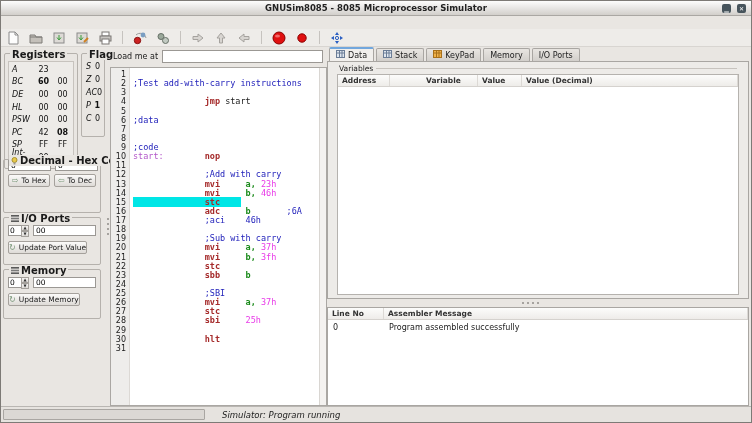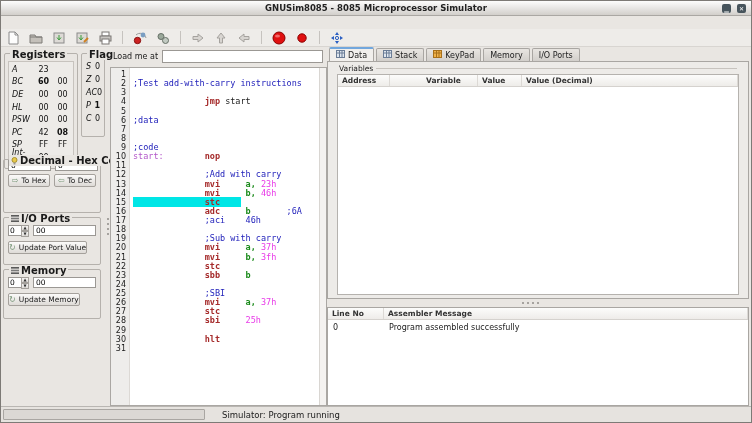--- a/index.html
+++ b/index.html
@@ -110,21 +110,21 @@
   .messages { position:absolute; top:260px; left:0; right:0; bottom:0; border:1px solid #a9a6a2;
     background:#fff; display:flex; flex-direction:column; }
   .mrow { display:flex; padding-top:3px; }
   .mcell { font-size:8px; color:#222; padding:0 5px; white-space:nowrap; }
 
   
   .statusbar { position:absolute; bottom:0; left:0; right:0; height:16px; background:#e6e3df;
     border-top:1px solid #b9b6b2; display:flex; align-items:center; }
   .status-progress { width:202px; height:11px; margin-left:2px; border:1px solid #a9a6a2;
     background:#dbd8d4; border-radius:1px; }
-  .status-text { margin-left:17px; font-size:8.5px; color:#1a1a1a; }
+  .status-text { margin-left:17px; font-size:8.5px; color:#1a1a1a;font-style:italic; }
 
   .icon8 { display:inline-block; }
 </style>
 </head>
 <body>
 
 <div class="window">
 
   <div class="titlebar">
     <span class="title">GNUSim8085 - 8085 Microprocessor Simulator</span>

